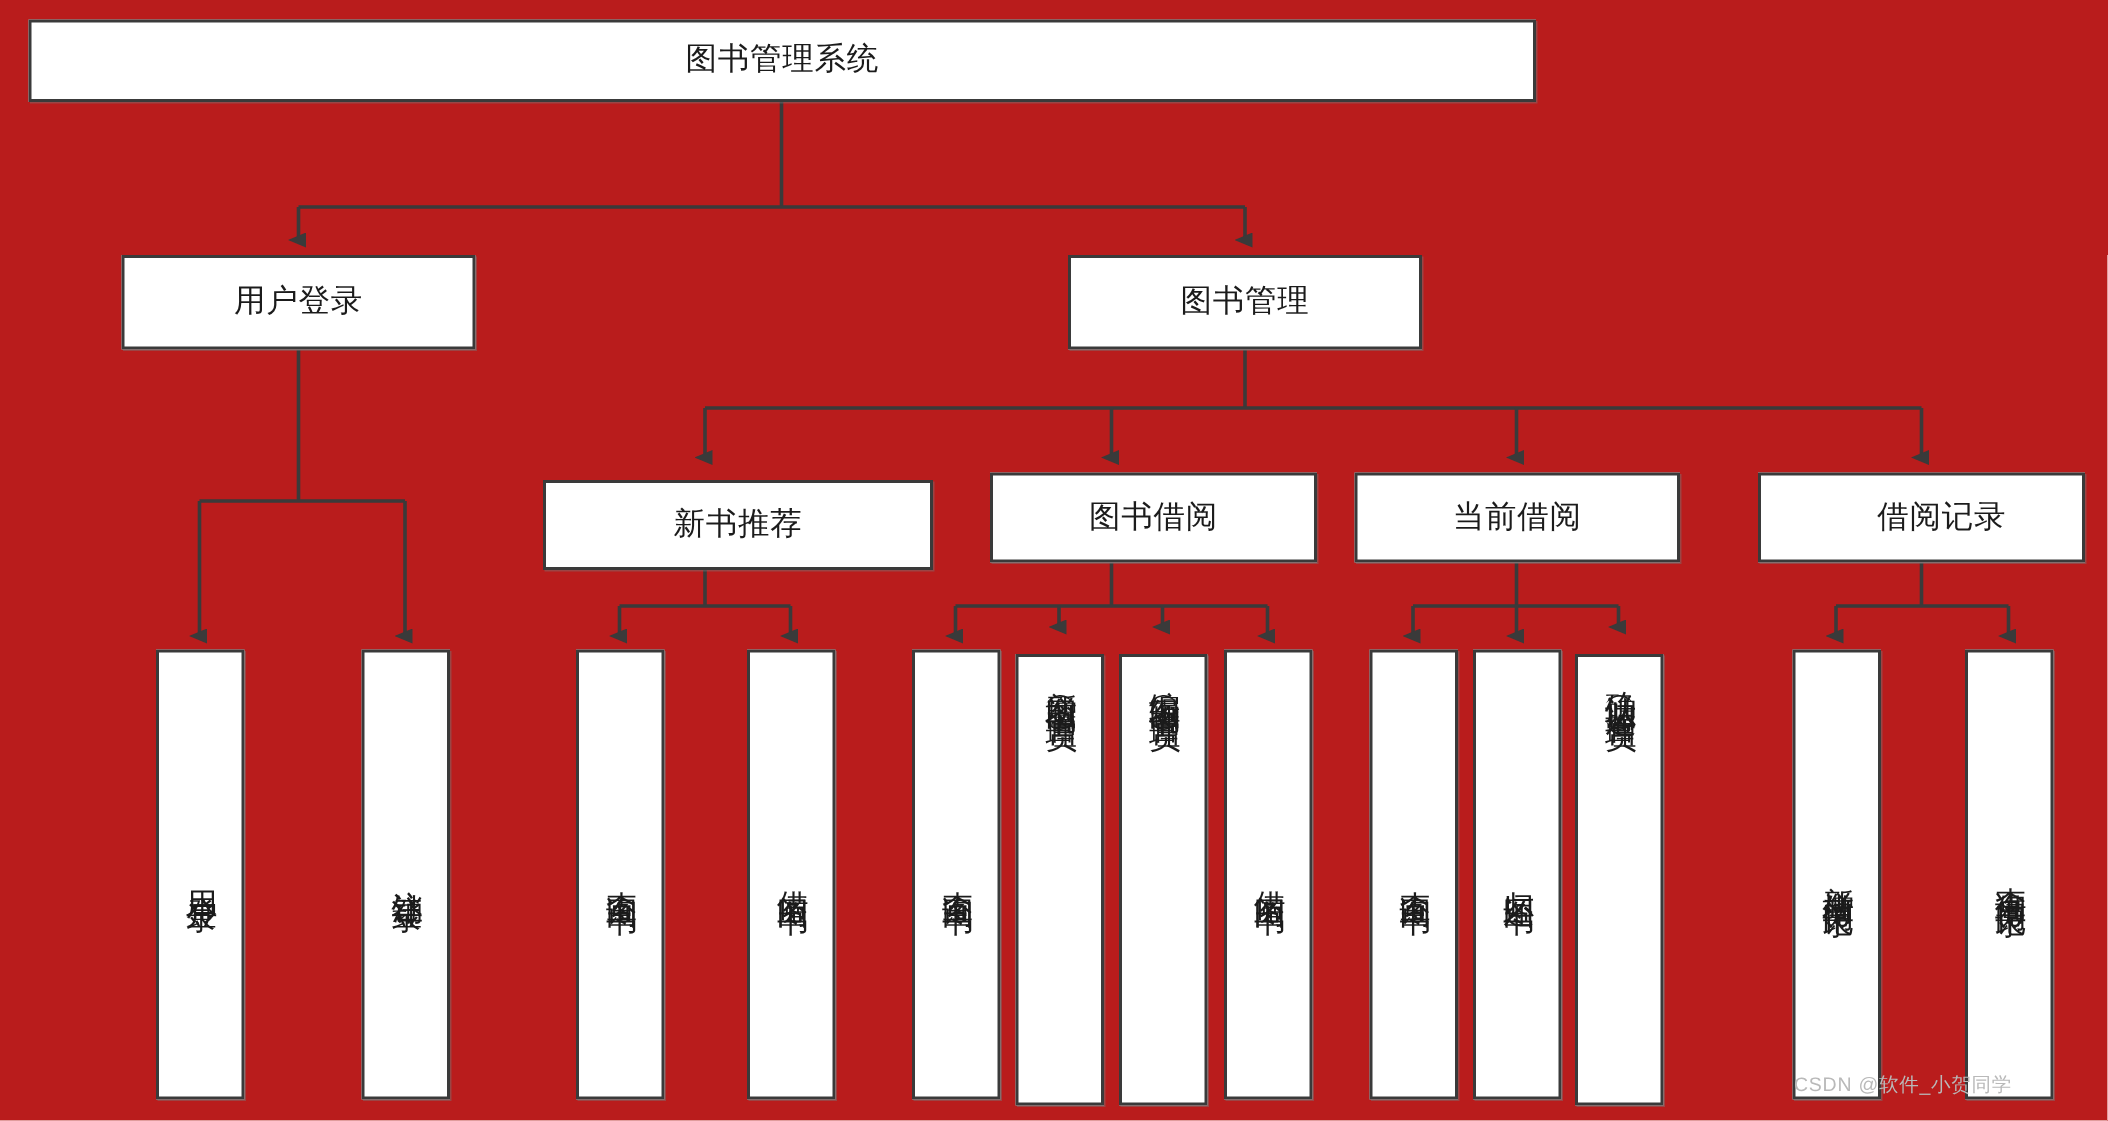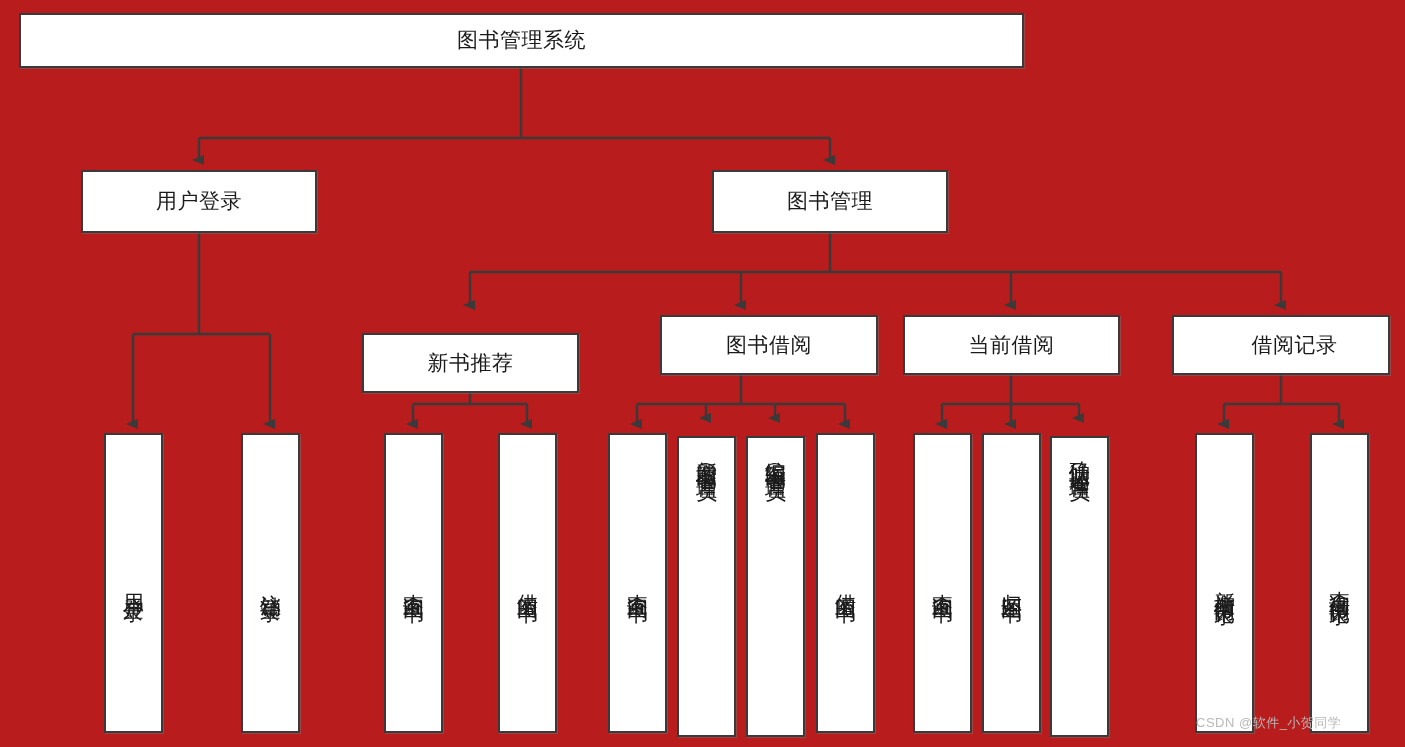--- a/index.html
+++ b/index.html
@@ -134,21 +134,21 @@
   </div>
 
   <div class="node-box" style="left:81px; top:170px; width:236px; height:63px;">
     <span class="node-label-h">用户登录</span>
   </div>
 
   <div class="node-box" style="left:712px; top:170px; width:236px; height:63px;">
     <span class="node-label-h">图书管理</span>
   </div>
 
-  <div class="node-box" style="left:362px; top:333px; width:217px; height:60px;">
+  <div class="node-box" style="left:362px; top:320px; width:260px; height:60px;">
     <span class="node-label-h">新书推荐</span>
   </div>
 
   <div class="node-box" style="left:660px; top:315px; width:218px; height:60px;">
     <span class="node-label-h">图书借阅</span>
   </div>
 
   <div class="node-box" style="left:903px; top:315px; width:217px; height:60px;">
     <span class="node-label-h">当前借阅</span>
   </div>

